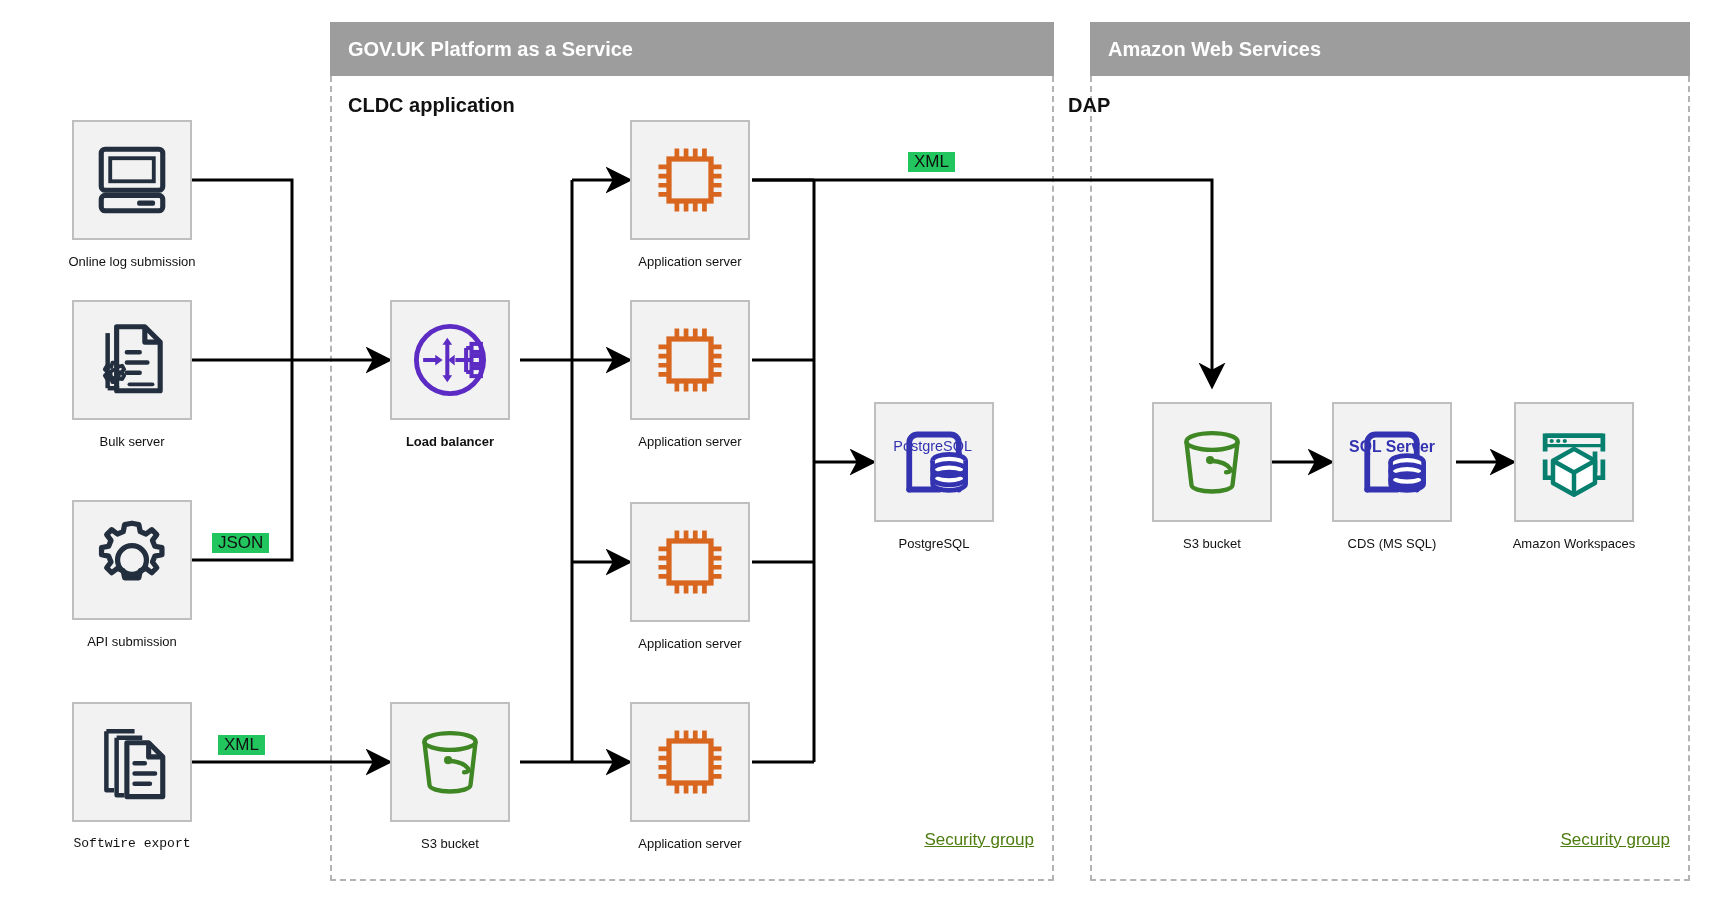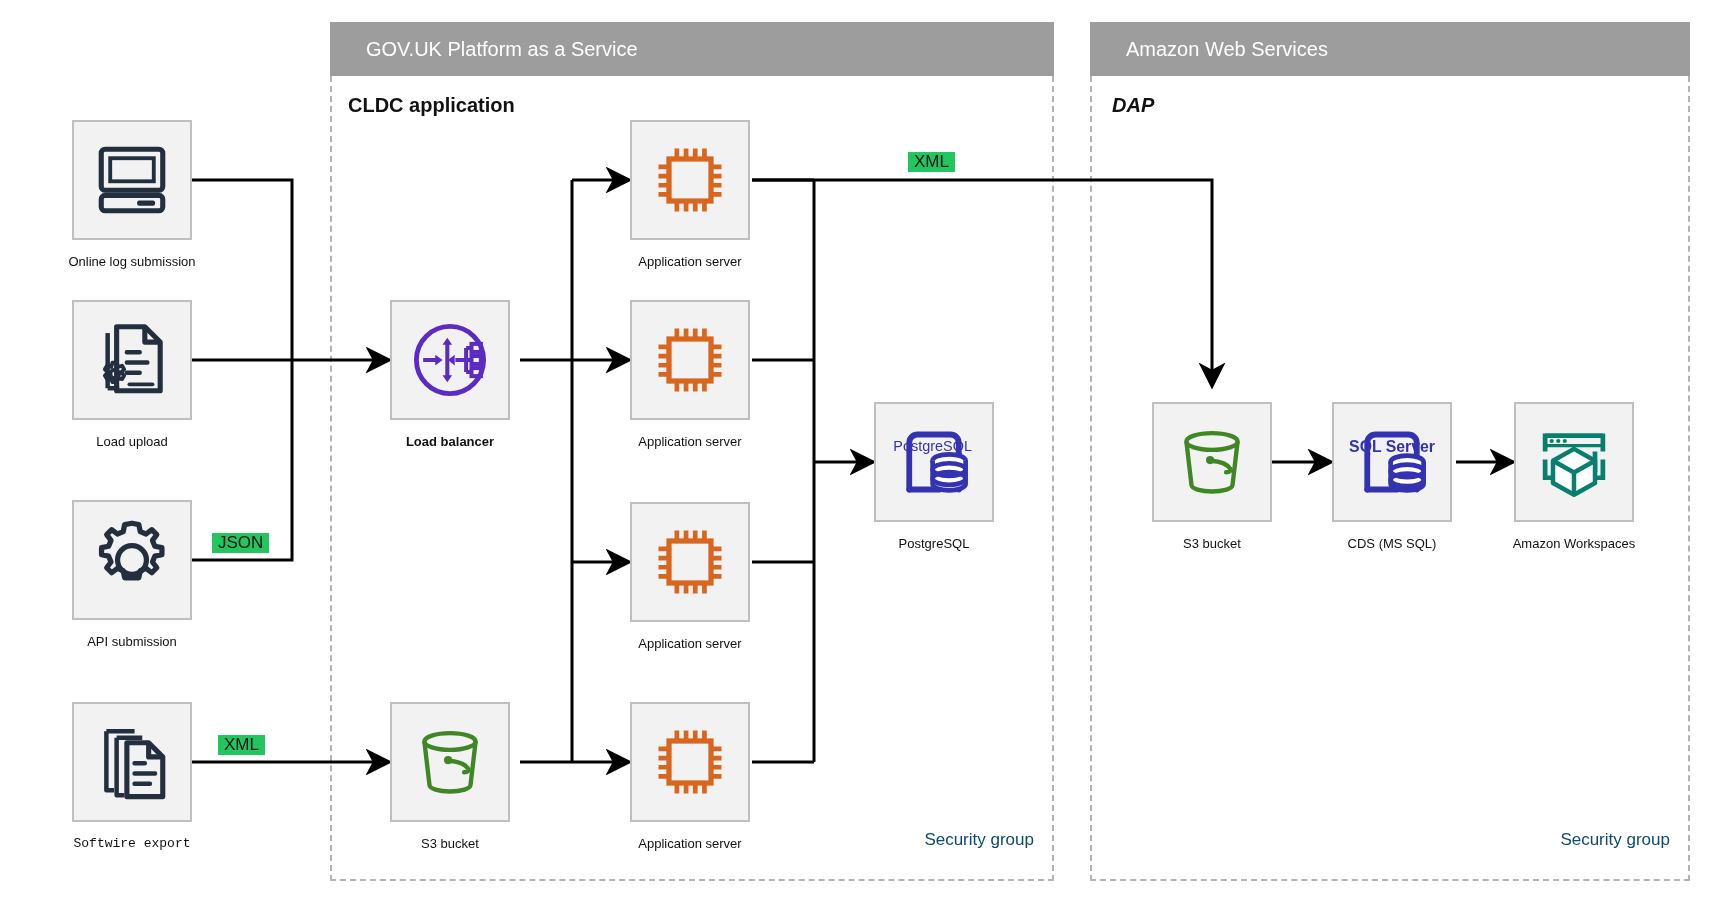--- a/index.html
+++ b/index.html
@@ -1,25 +1,25 @@
 <!DOCTYPE html>
 <html><head>
 <meta charset="utf-8">
 <title>CLDC Architecture Diagram</title>
 <style>
   html,body{margin:0;padding:0;background:#ffffff;}
   body{width:1712px;height:902px;overflow:hidden;font-family:"Liberation Sans",sans-serif;}
   #stage{position:relative;width:1712px;height:902px;background:#ffffff;}
 
   
-  .zone-header{position:absolute;background:#9d9d9d;color:#ffffff;font-weight:normal;
-               font-size:20px;display:flex;align-items:center;padding-left:36px;box-sizing:border-box;}
+  .zone-header{position:absolute;background:#9d9d9d;color:#ffffff;font-weight:bold;
+               font-size:20px;display:flex;align-items:center;padding-left:18px;box-sizing:border-box;}
   .zone-body{position:absolute;border:2px dashed #b3b3b3;border-top:none;box-sizing:border-box;background:transparent;}
   .zone-sub{position:absolute;font-size:20px;font-weight:bold;color:#111111;}
-  .zone-foot{position:absolute;font-size:17px;color:#0c4a6e;text-align:right;}
+  .zone-foot{position:absolute;font-size:17px;color:#4d7c0f;text-align:right;text-decoration:underline;}
 
   
   .node{position:absolute;}
   .node .tile{width:120px;height:120px;background:#f2f2f2;border:2px solid #bfbfbf;
               box-sizing:border-box;display:flex;align-items:center;justify-content:center;}
   .node .caption{position:absolute;top:134px;left:50%;transform:translateX(-50%);
                  white-space:nowrap;font-size:13px;color:#111111;}
 
   
   .edge-label{position:absolute;font-size:17px;color:#111111;white-space:nowrap;
@@ -41,21 +41,21 @@
     <span>CLDC application</span>
   </div>
   <div class="zone-foot" style="left:804px;top:830px;width:230px;">
     <span>Security group</span>
   </div>
 
   <div class="zone-header" style="left:1090px;top:22px;width:600px;height:54px;">
     <span>Amazon Web Services</span>
   </div>
   <div class="zone-body" style="left:1090px;top:76px;width:600px;height:805px;"></div>
-  <div class="zone-sub" style="left:1112px;top:94px;font-style:italic;">
+  <div class="zone-sub" style="left:1068px;top:94px;">
     <span>DAP</span>
   </div>
   <div class="zone-foot" style="left:1440px;top:830px;width:230px;">
     <span>Security group</span>
   </div>
 
   <svg class="wires" viewBox="0 0 1712 902">
     <defs>
       <marker id="ah" viewBox="0 0 12 12" refX="10" refY="6" markerWidth="9" markerHeight="9" orient="auto">
         <path d="M0,0 L12,6 L0,12 L3.2,6 Z" fill="#000000"></path>
@@ -126,21 +126,21 @@
         <path d="M13 11 V54" fill="none" stroke="#232f3e" stroke-width="3.5"></path>
         <path d="M13 54 H22" fill="none" stroke="#232f3e" stroke-width="3.5"></path>
         <path d="M28 26 H38 M28 34 H44 M28 42 H38" stroke="#232f3e" stroke-width="3.5" stroke-linecap="round"></path>
         <path d="M30 51 H48" stroke="#232f3e" stroke-width="3" stroke-linecap="round"></path>
         <g>
           <path d="M16 36 l3.3 .9 1.6 -2.8 -2.4 -2.4 2.4 -2.4 -1.6 -2.8 -3.3 .9 -.9 -3.3 h-3.4 l-.9 3.3 -3.3 -.9 -1.7 2.8 2.4 2.4 -2.4 2.4 1.7 2.8 3.3 -.9 .9 3.3 h3.4 z" transform="translate(5,10)" fill="none" stroke="#232f3e" stroke-width="3" stroke-linejoin="round"></path>
           <circle cx="18.5" cy="43" r="3.4" fill="none" stroke="#232f3e" stroke-width="3"></circle>
         </g>
       </svg>
     </div>
-    <div class="caption">Load upload</div>
+    <div class="caption">Bulk server</div>
   </div>
 
   <div class="node" style="left:72px;top:500px;">
     <div class="tile">
       <svg width="84" height="84" viewBox="0 0 64 64">
         <path d="M32 4 l5.2 1 1.1 5.4 4.4 1.8 4.4 -3.3 3.8 3.8 -3.3 4.4 1.8 4.4 5.4 1.1 0 5.4 -5.4 1.1 -1.8 4.4 3.3 4.4 -3.8 3.8 -4.4 -3.3 -4.4 1.8 -1.1 5.4 -5.4 0 -5.4 0 -1.1 -5.4 -4.4 -1.8 -4.4 3.3 -3.8 -3.8 3.3 -4.4 -1.8 -4.4 -5.4 -1.1 0 -5.4 5.4 -1.1 1.8 -4.4 -3.3 -4.4 3.8 -3.8 4.4 3.3 4.4 -1.8 1.1 -5.4 z" fill="none" stroke="#232f3e" stroke-width="4" stroke-linejoin="round"></path>
         <circle cx="32" cy="32" r="11" fill="none" stroke="#232f3e" stroke-width="4"></circle>
       </svg>
     </div>
     <div class="caption">API submission</div>

